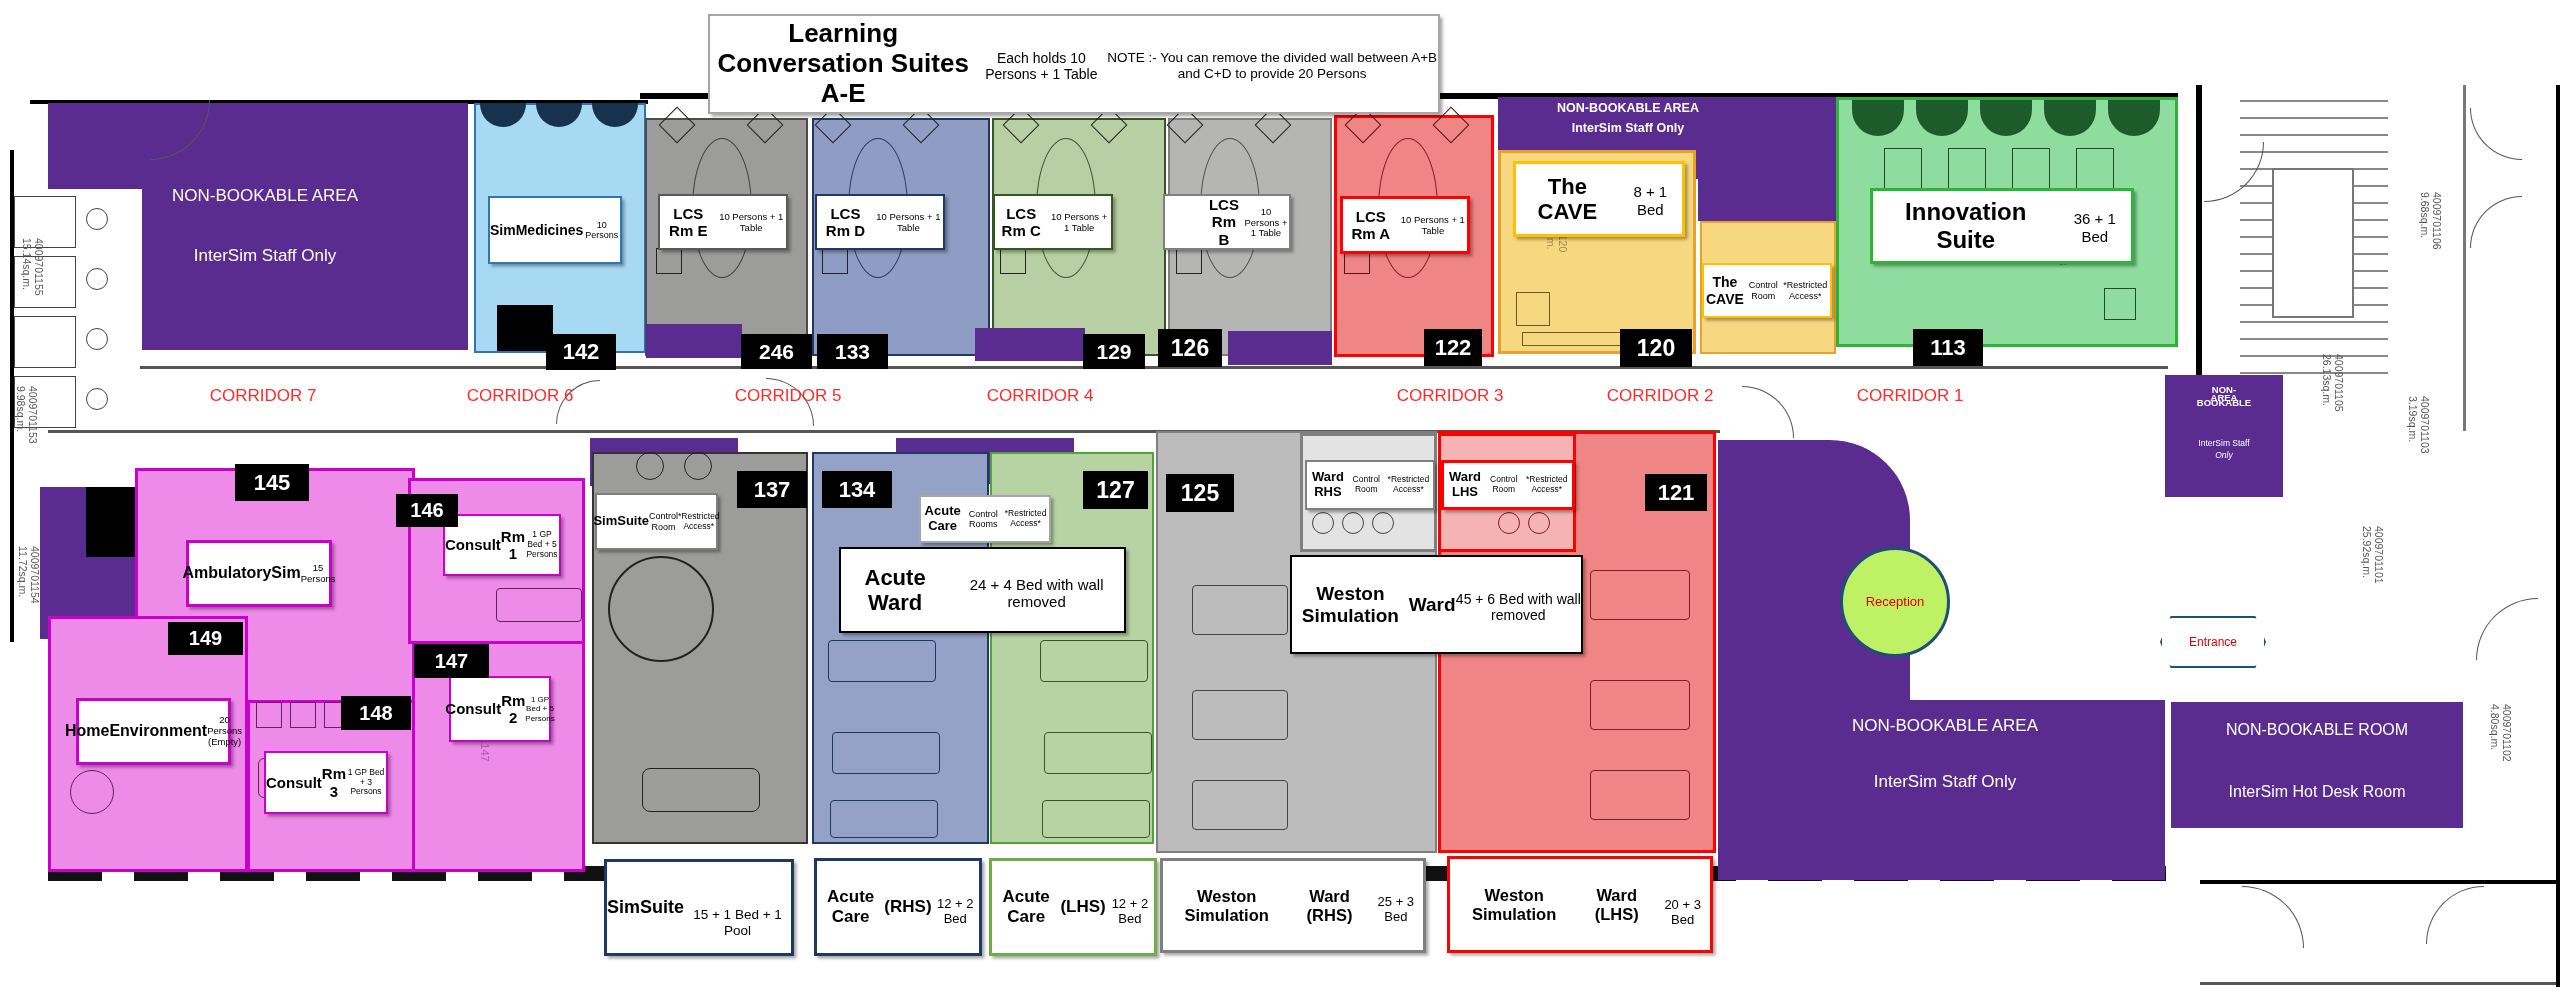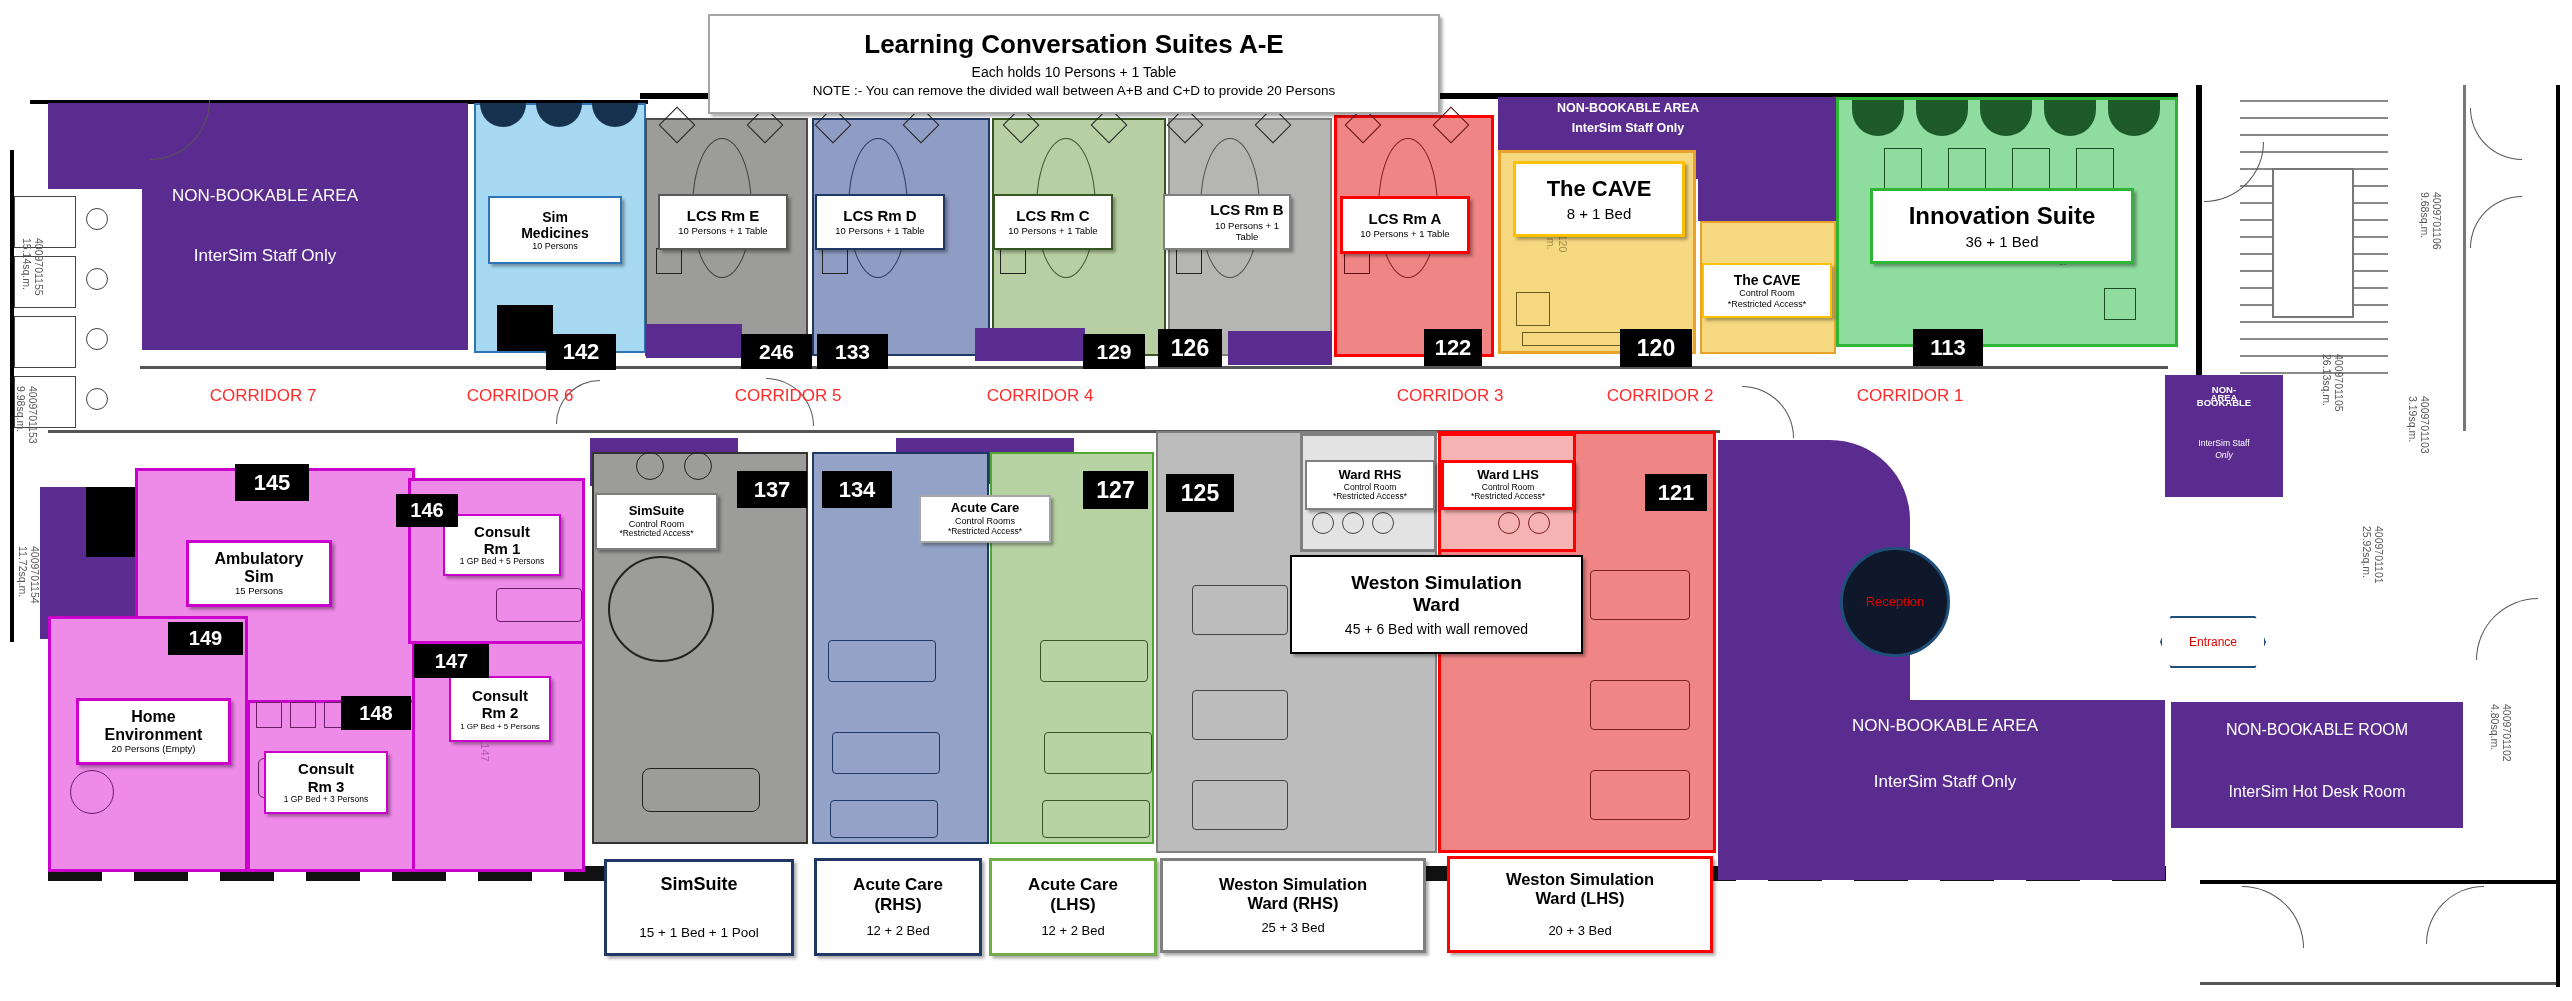--- a/index.html
+++ b/index.html
@@ -3,24 +3,24 @@
 <meta charset="utf-8">
 <style>
   html,body{margin:0;padding:0;background:#fff;}
   #plan{position:relative;width:2572px;height:1001px;background:#ffffff;overflow:hidden;
         font-family:"Liberation Sans",sans-serif;}
   .abs{position:absolute;box-sizing:border-box;}
   .txt{line-height:1.2;text-align:center;}
   .vtxt{writing-mode:vertical-rl;text-orientation:mixed;white-space:pre;line-height:1.2;text-align:left;}
   .badge{display:flex;align-items:center;justify-content:center;background:#000;color:#fff;
          font-weight:bold;z-index:30;}
-  .lbl{background:#fff;display:flex;flex-direction:column;align-items:center;justify-content:center;
+  .lbl{background:#fff;display:flex;align-items:center;justify-content:center;
        box-shadow:2.5px 2.5px 3px rgba(0,0,0,0.35);z-index:20;text-align:center;color:#000;}
   .lbl span{display:block;line-height:1.15;}
-  .circ{border-radius:50%;background:#0f172a;display:flex;align-items:center;justify-content:center;z-index:25;}
+  .circ{border-radius:50%;background:#bef264;display:flex;align-items:center;justify-content:center;z-index:25;}
 </style>
 </head>
 <body>
 
 <div id="plan">
   <div class="abs circ" style="left:1840px;top:547px;width:110px;height:110px;border:3px solid #1f4e79;">
     <span class="txt" style="color:#e00000;font-size:13px;">Reception</span>
   </div>
   <div class="abs" style="left:2160px;top:616px;width:106px;height:52px;background:#fff;border:2.5px solid #1f4e79;
               border-radius:12px;display:flex;align-items:center;justify-content:center;z-index:25;
@@ -274,20 +274,24 @@
     <div class="abs lbl" style="left: 595px; top: 493px; width: 123px; height: 57px; border: 2px solid rgb(127, 127, 127);">
       <span style="font-size: 13px; font-weight: bold;">SimSuite</span>
       <span style="font-size: 9px;">Control Room</span>
       <span style="font-size: 8.5px;">*Restricted Access*</span>
     </div>
     <div class="abs lbl" style="left: 919px; top: 495px; width: 132px; height: 48px; border: 2px solid rgb(166, 166, 166);">
       <span style="font-size: 13px; font-weight: bold;">Acute Care</span>
       <span style="font-size: 9px;">Control Rooms</span>
       <span style="font-size: 8.5px;">*Restricted Access*</span>
     </div>
+    <div class="abs lbl" style="left: 839px; top: 547px; width: 287px; height: 86px; border: 2px solid rgb(0, 0, 0);">
+      <span style="font-size: 22px; font-weight: bold;">Acute Ward</span>
+      <span style="font-size: 15px; margin-top: 6px;">24 + 4 Bed with wall removed</span>
+    </div>
     <div class="abs lbl" style="left: 1305px; top: 460px; width: 130px; height: 50px; border: 2.5px solid rgb(127, 127, 127);">
       <span style="font-size: 13px; font-weight: bold;">Ward RHS</span>
       <span style="font-size: 8.5px;">Control Room</span>
       <span style="font-size: 8.5px;">*Restricted Access*</span>
     </div>
     <div class="abs lbl" style="left: 1441px; top: 460px; width: 134px; height: 50px; border: 3px solid rgb(255, 0, 0);">
       <span style="font-size: 13px; font-weight: bold;">Ward LHS</span>
       <span style="font-size: 8.5px;">Control Room</span>
       <span style="font-size: 8.5px;">*Restricted Access*</span>
     </div>

